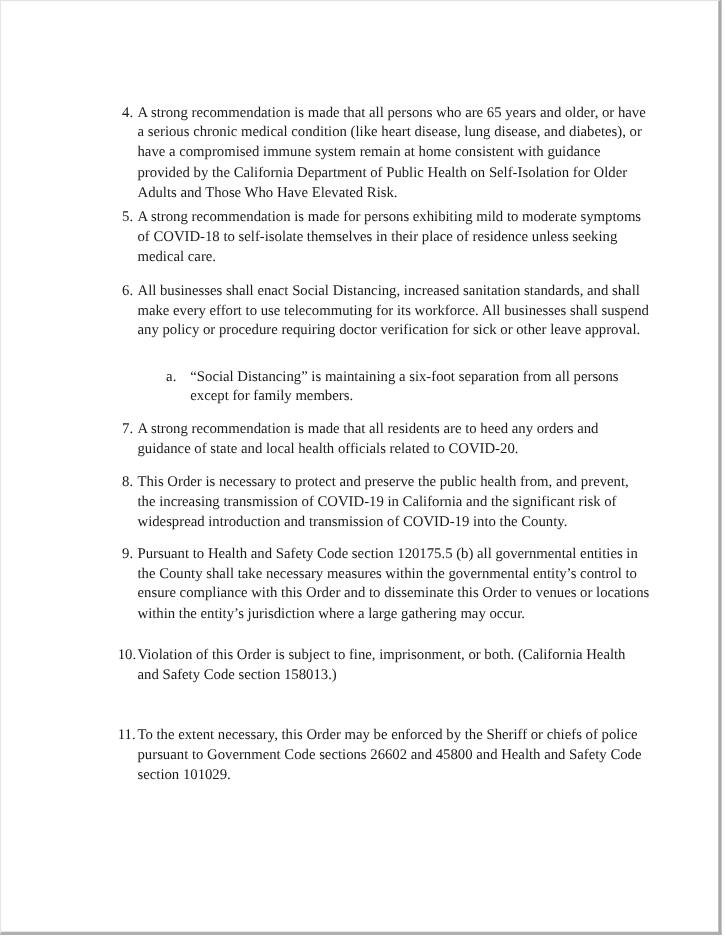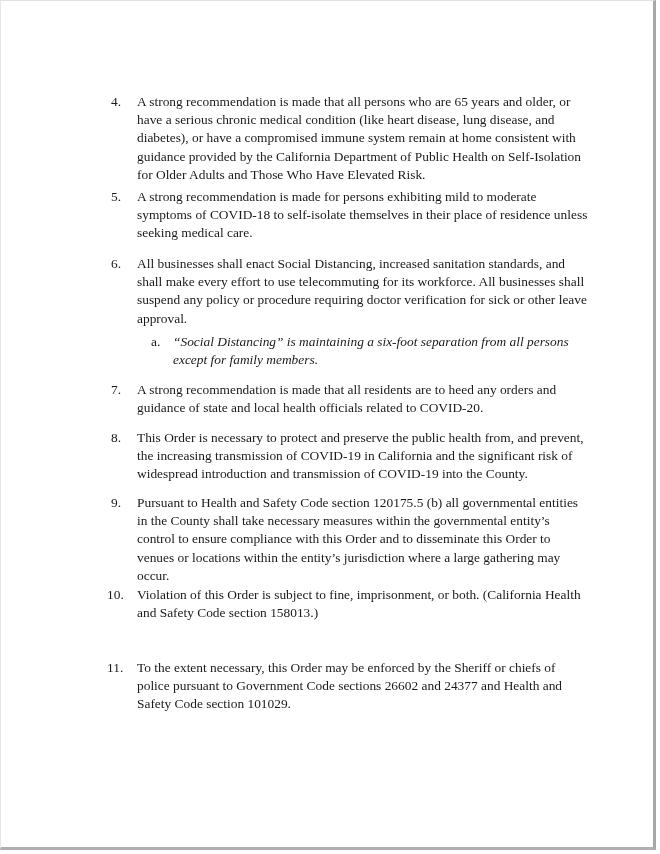--- a/index.html
+++ b/index.html
@@ -14,25 +14,25 @@
       box-sizing: border-box;
     }
     .doc {
       font-family: "Liberation Serif", serif;
       font-size: 13.4px;
       line-height: 18.2px;
       color: #1a1a1a;
     }
     .item { position: absolute; left: 110px; width: 480px; }
     .item .num { position: absolute; left: 0; top: 0; width: 22px; }
-    .item .body { margin-left: 26px; }
+    .item .body { margin-left: 14px; }
     .item.ten .num, .item.eleven .num { left: -4px; }
     .sub { position: absolute; left: 150px; width: 420px; }
     .sub .num { position: absolute; left: 0; top: 0; }
-    .sub .body { margin-left: 22px; font-style: italic; }
+    .sub .body { margin-left: 22px; }
     .closing { position: absolute; left: 73px; width: 520px; }
   </style>
 </head>
 <body>
 
 <div class="page doc">
 
   <div class="item" style="top:92px;">
     <span class="num">4.</span>
     <div class="body">A strong recommendation is made that all persons who are 65 years and older, or have a serious chronic medical condition (like heart disease, lung disease, and diabetes), or have a compromised immune system remain at home consistent with guidance provided by the California Department of Public Health on Self-Isolation for Older Adults and Those Who Have Elevated Risk.</div>
@@ -68,16 +68,16 @@
     <div class="body">Pursuant to Health and Safety Code section 120175.5 (b) all governmental entities in the County shall take necessary measures within the governmental entity’s control to ensure compliance with this Order and to disseminate this Order to venues or locations within the entity’s jurisdiction where a large gathering may occur.</div>
   </div>
 
   <div class="item ten" style="top:585px;">
     <span class="num">10.</span>
     <div class="body">Violation of this Order is subject to fine, imprisonment, or both. (California Health and Safety Code section 158013.)</div>
   </div>
 
   <div class="item eleven" style="top:658px;">
     <span class="num">11.</span>
-    <div class="body">To the extent necessary, this Order may be enforced by the Sheriff or chiefs of police pursuant to Government Code sections 26602 and 24377 and Health and Safety Code section 101029.</div>
+    <div class="body">To the extent necessary, this Order may be enforced by the Sheriff or chiefs of police pursuant to Government Code sections 26602 and 45800 and Health and Safety Code section 101029.</div>
   </div>
 
 </div>
 
 </body></html>

